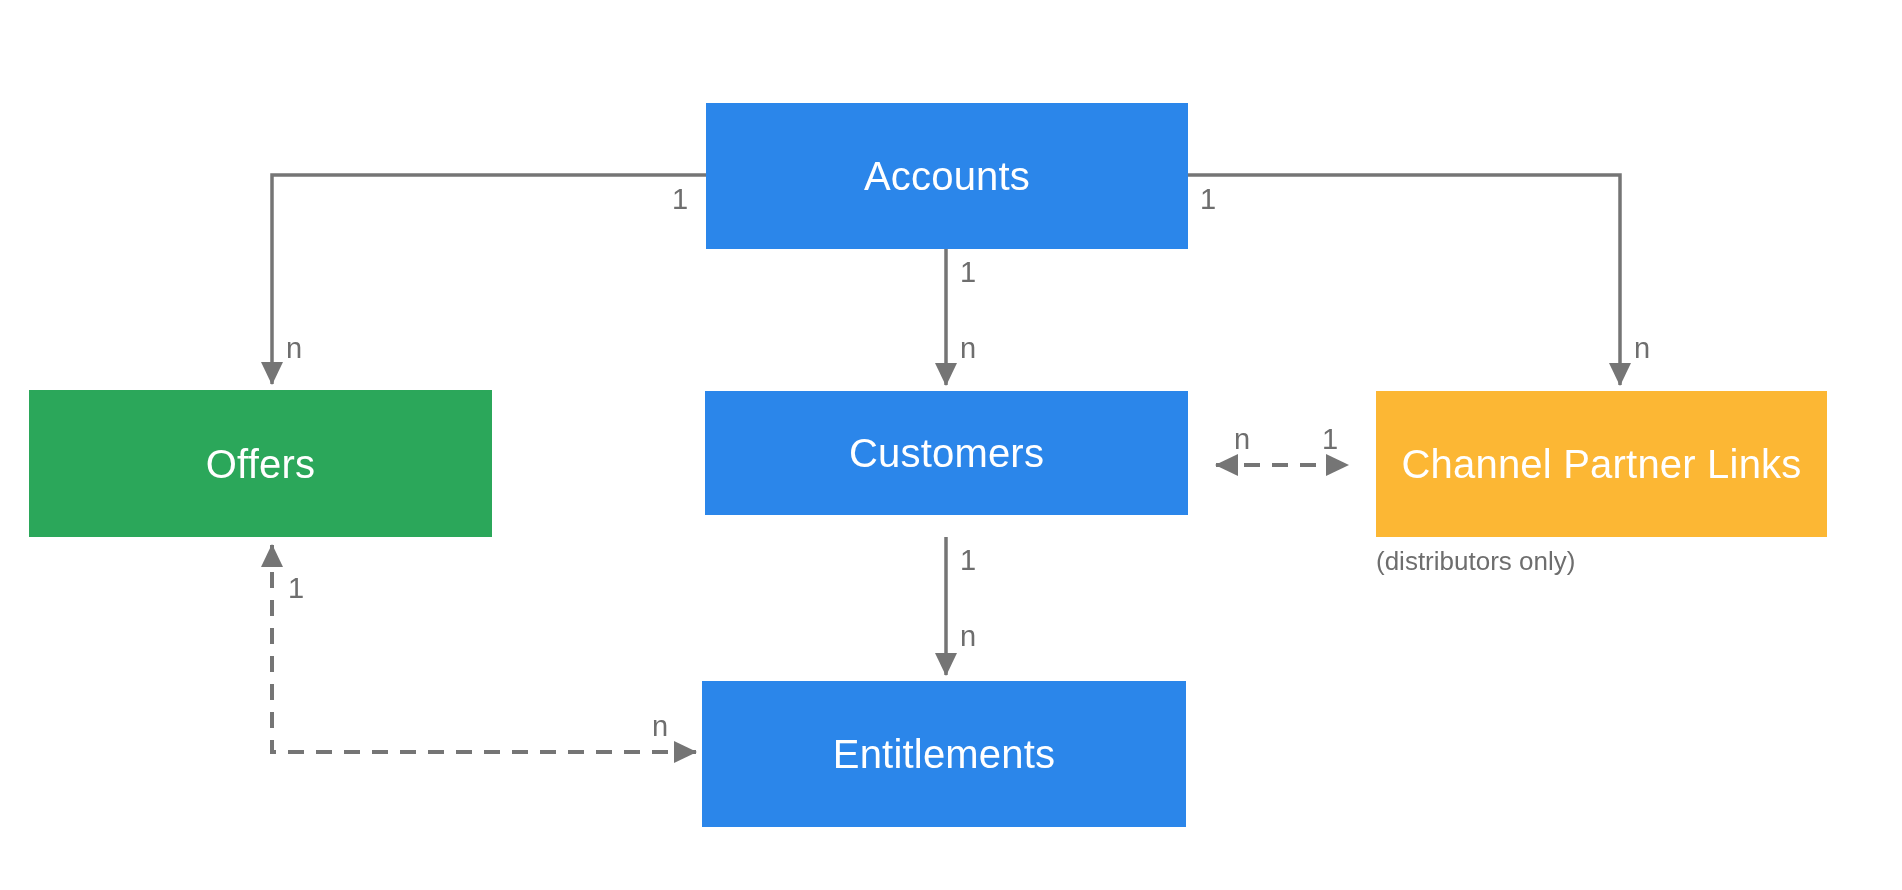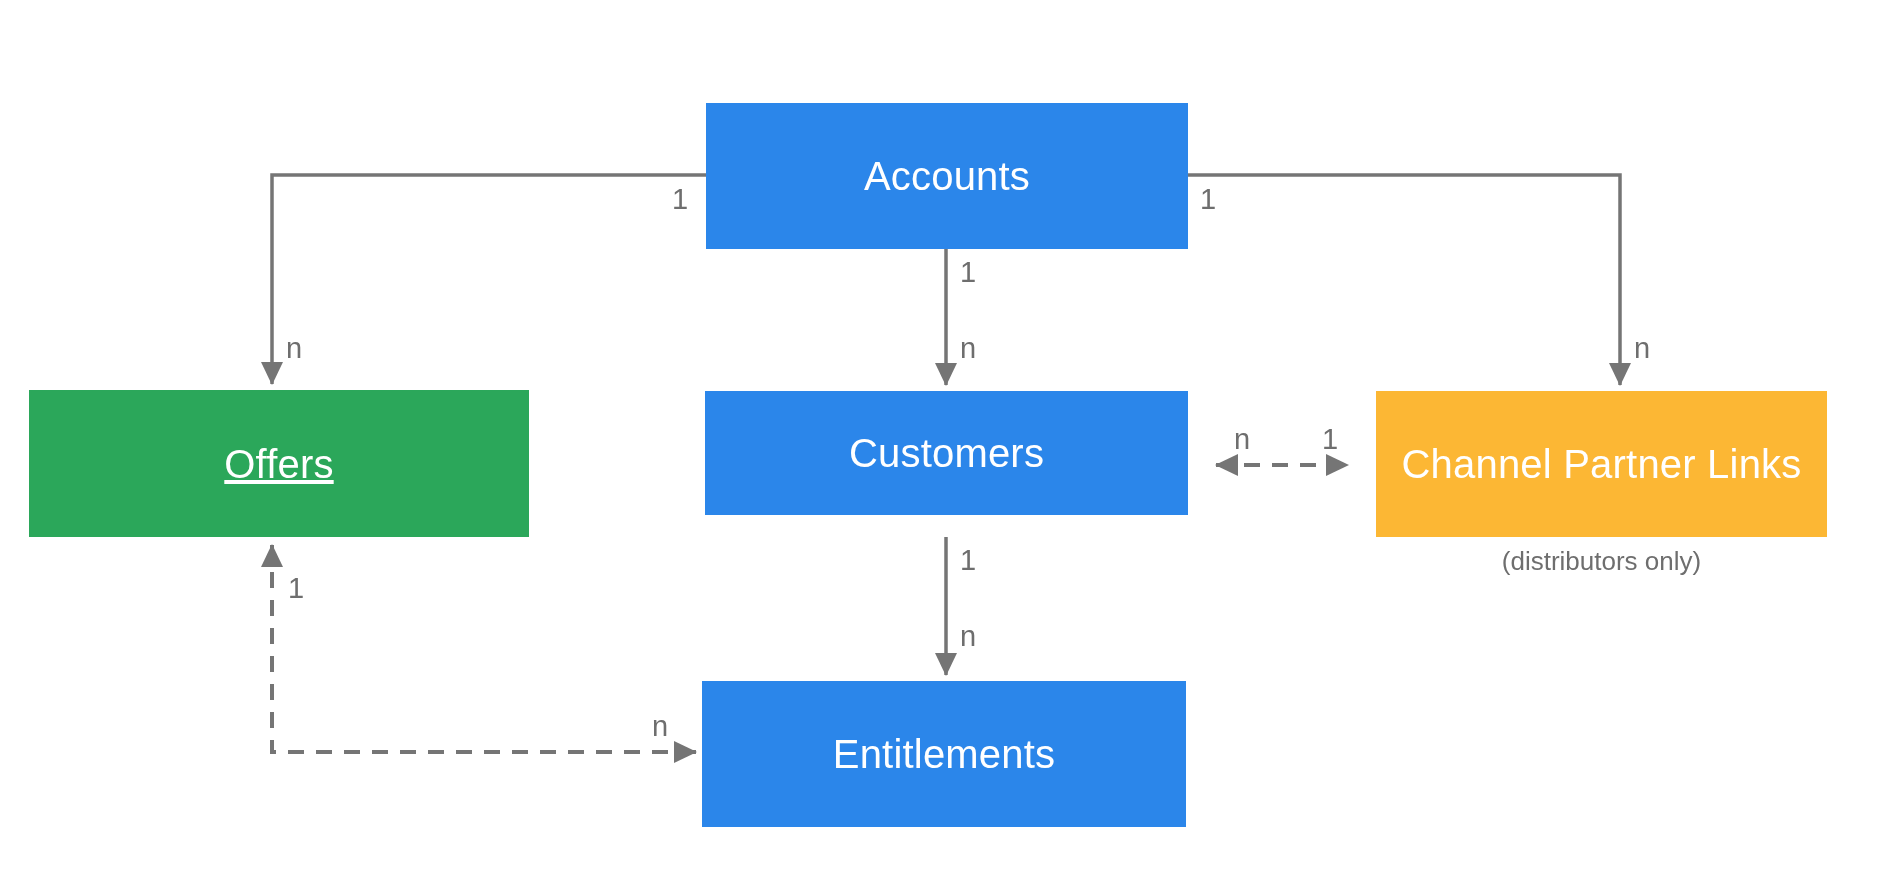--- a/index.html
+++ b/index.html
@@ -35,31 +35,31 @@
     justify-content: center;
     box-sizing: border-box;
     color: #ffffff;
     font-size: 40px;
     font-weight: 400;
     letter-spacing: 0.2px;
     line-height: 1;
     user-select: none;
   }
   .node-accounts   { left: 706px;  top: 103px; width: 482px; height: 146px; background: #2b86ea; }
-  .node-offers     { left: 29px;   top: 390px; width: 500px; height: 147px; background: #2ba75a; text-decoration: underline; }
+  .node-offers     { left: 29px;   top: 390px; width: 463px; height: 147px; background: #2ba75a; }
   .node-customers  { left: 705px;  top: 391px; width: 483px; height: 124px; background: #2b86ea; }
   .node-channel    { left: 1376px; top: 391px; width: 451px; height: 146px; background: #fcb734; }
   .node-entitle    { left: 702px;  top: 681px; width: 484px; height: 146px; background: #2b86ea; }
 
   .caption {
     position: absolute;
     left: 1376px;
     top: 548px;
     width: 451px;
-    text-align: center;
+    text-align: left;
     color: #6e6e6e;
     font-size: 26px;
     line-height: 1;
     user-select: none;
   }
   .edge-label {
     position: absolute;
     color: #6e6e6e;
     font-size: 29px;
     line-height: 1;

